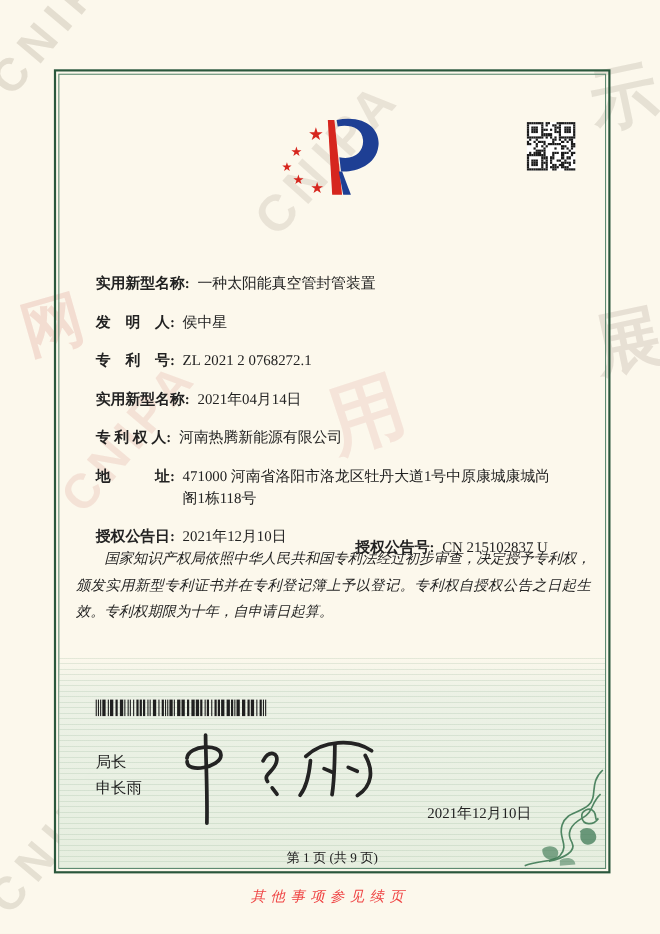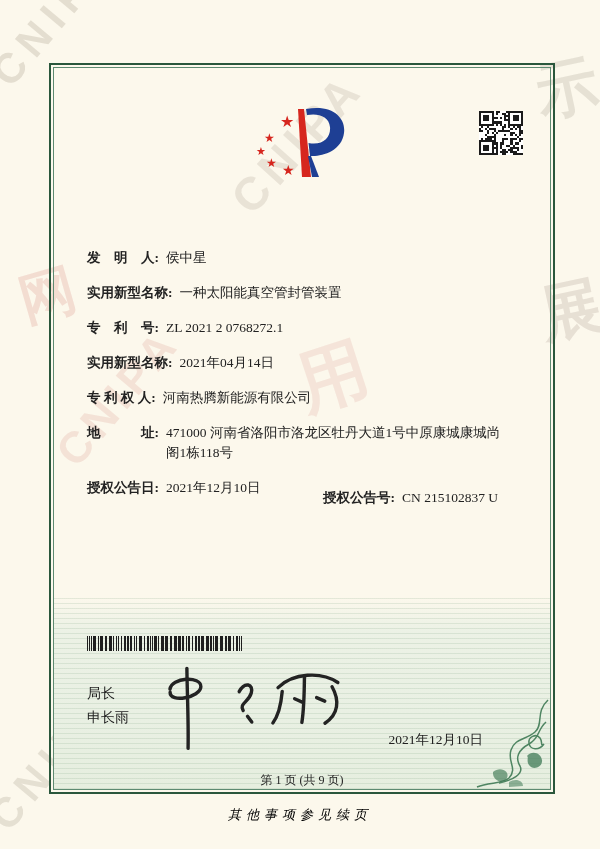--- a/index.html
+++ b/index.html
@@ -58,21 +58,21 @@
   .signer{position:absolute;left:36px;top:617px;font-size:14px;color:#1d1d1d;line-height:24px;}
   .signer .role{font-weight:400;}
   .sig-svg{position:absolute;left:92px;top:596px;width:218px;height:92px;transform:rotate(-3deg);}
   .issue-date{position:absolute;right:70px;top:666px;font-size:13.5px;color:#222;}
 
   .page-info{position:absolute;left:0;top:707px;width:100%;text-align:center;font-size:12px;color:#222;}
 
   .corner-ornament{position:absolute;right:2px;bottom:2px;width:86px;height:96px;}
 
   
-  .bottom-note{position:absolute;left:0;top:806px;width:100%;text-align:center;font-size:13px;letter-spacing:5px;font-style:italic;color:#000000;z-index:1;}
+  .bottom-note{position:absolute;left:0;top:806px;width:100%;text-align:center;font-size:13px;letter-spacing:5px;font-style:italic;color:#ef4444;z-index:1;}
 </style>
 </head>
 <body>
 
 <div class="page">
 
   <div class="wm-layer">
     <span class="wm wm-cnipa-top">CNIPA</span>
     <span class="wm wm-shi">示</span>
     <span class="wm wm-cnipa-logo">CNIPA</span>
@@ -542,44 +542,45 @@
         <i class="d"></i>
         <i class="d"></i>
         <i class="d"></i>
         <i class="d"></i>
         <i class="d"></i>
       </div>
 
 
     <div class="fields">
       <div class="field-row">
+        <span class="lbl">实用新型名称:</span><span class="val">一种太阳能真空管封管装置</span>
+      </div>
+      <div class="field-row">
         <span class="lbl">发　明　人:</span><span class="val">侯中星</span>
-      </div>
-      <div class="field-row">
-        <span class="lbl">实用新型名称:</span><span class="val">一种太阳能真空管封管装置</span>
       </div>
       <div class="field-row">
         <span class="lbl">专　利　号:</span><span class="val">ZL 2021 2 0768272.1</span>
       </div>
       <div class="field-row">
         <span class="lbl">实用新型名称:</span><span class="val">2021年04月14日</span>
       </div>
       <div class="field-row">
         <span class="lbl">专 利 权 人:</span><span class="val">河南热腾新能源有限公司</span>
       </div>
       <div class="field-row">
         <span class="lbl">地　　　址:</span><span class="val">471000 河南省洛阳市洛龙区牡丹大道1号中原康城康城尚阁1栋118号</span>
       </div>
       <div class="field-row auth-row">
         <span><span class="lbl">授权公告日:</span><span class="val">2021年12月10日</span></span>
         <span class="pair2"><span class="lbl">授权公告号:</span><span class="val">CN 215102837 U</span></span>
       </div>
     </div>
 
     <div class="paras">
+      <p>国家知识产权局依照中华人民共和国专利法经过初步审查，决定授予专利权，颁发实用新型专利证书并在专利登记簿上予以登记。专利权自授权公告之日起生效。专利权期限为十年，自申请日起算。</p>
     </div>
 
     <div class="barcode" id="barcode">
         <b class="k" style="width:1px"></b>
         <b class="w" style="width:1px"></b>
         <b class="k" style="width:1px"></b>
         <b class="w" style="width:1px"></b>
         <b class="k" style="width:1px"></b>
         <b class="w" style="width:1px"></b>
         <b class="k" style="width:3px"></b>

